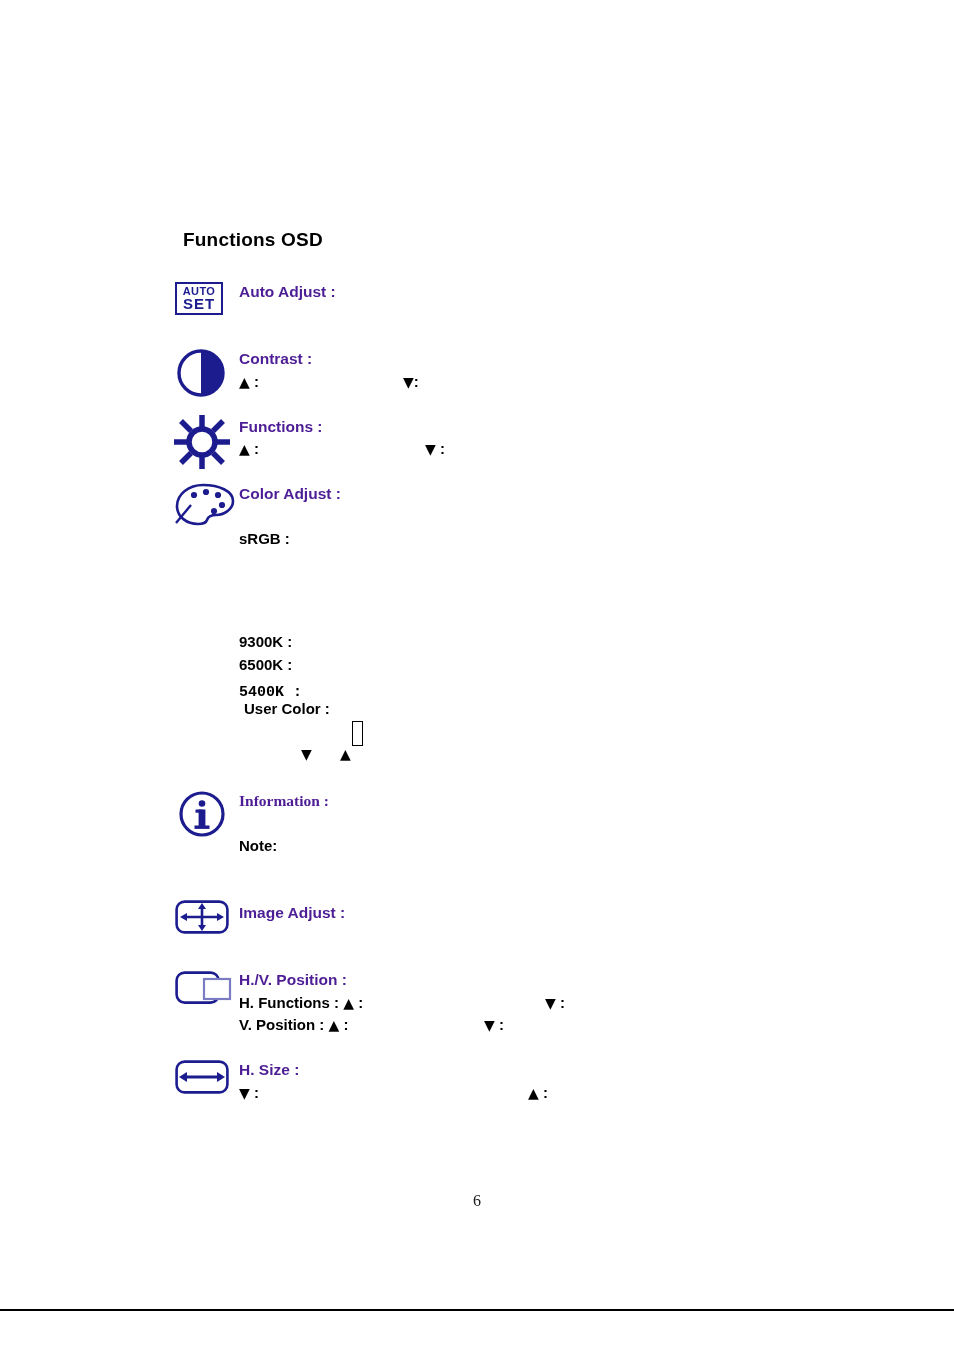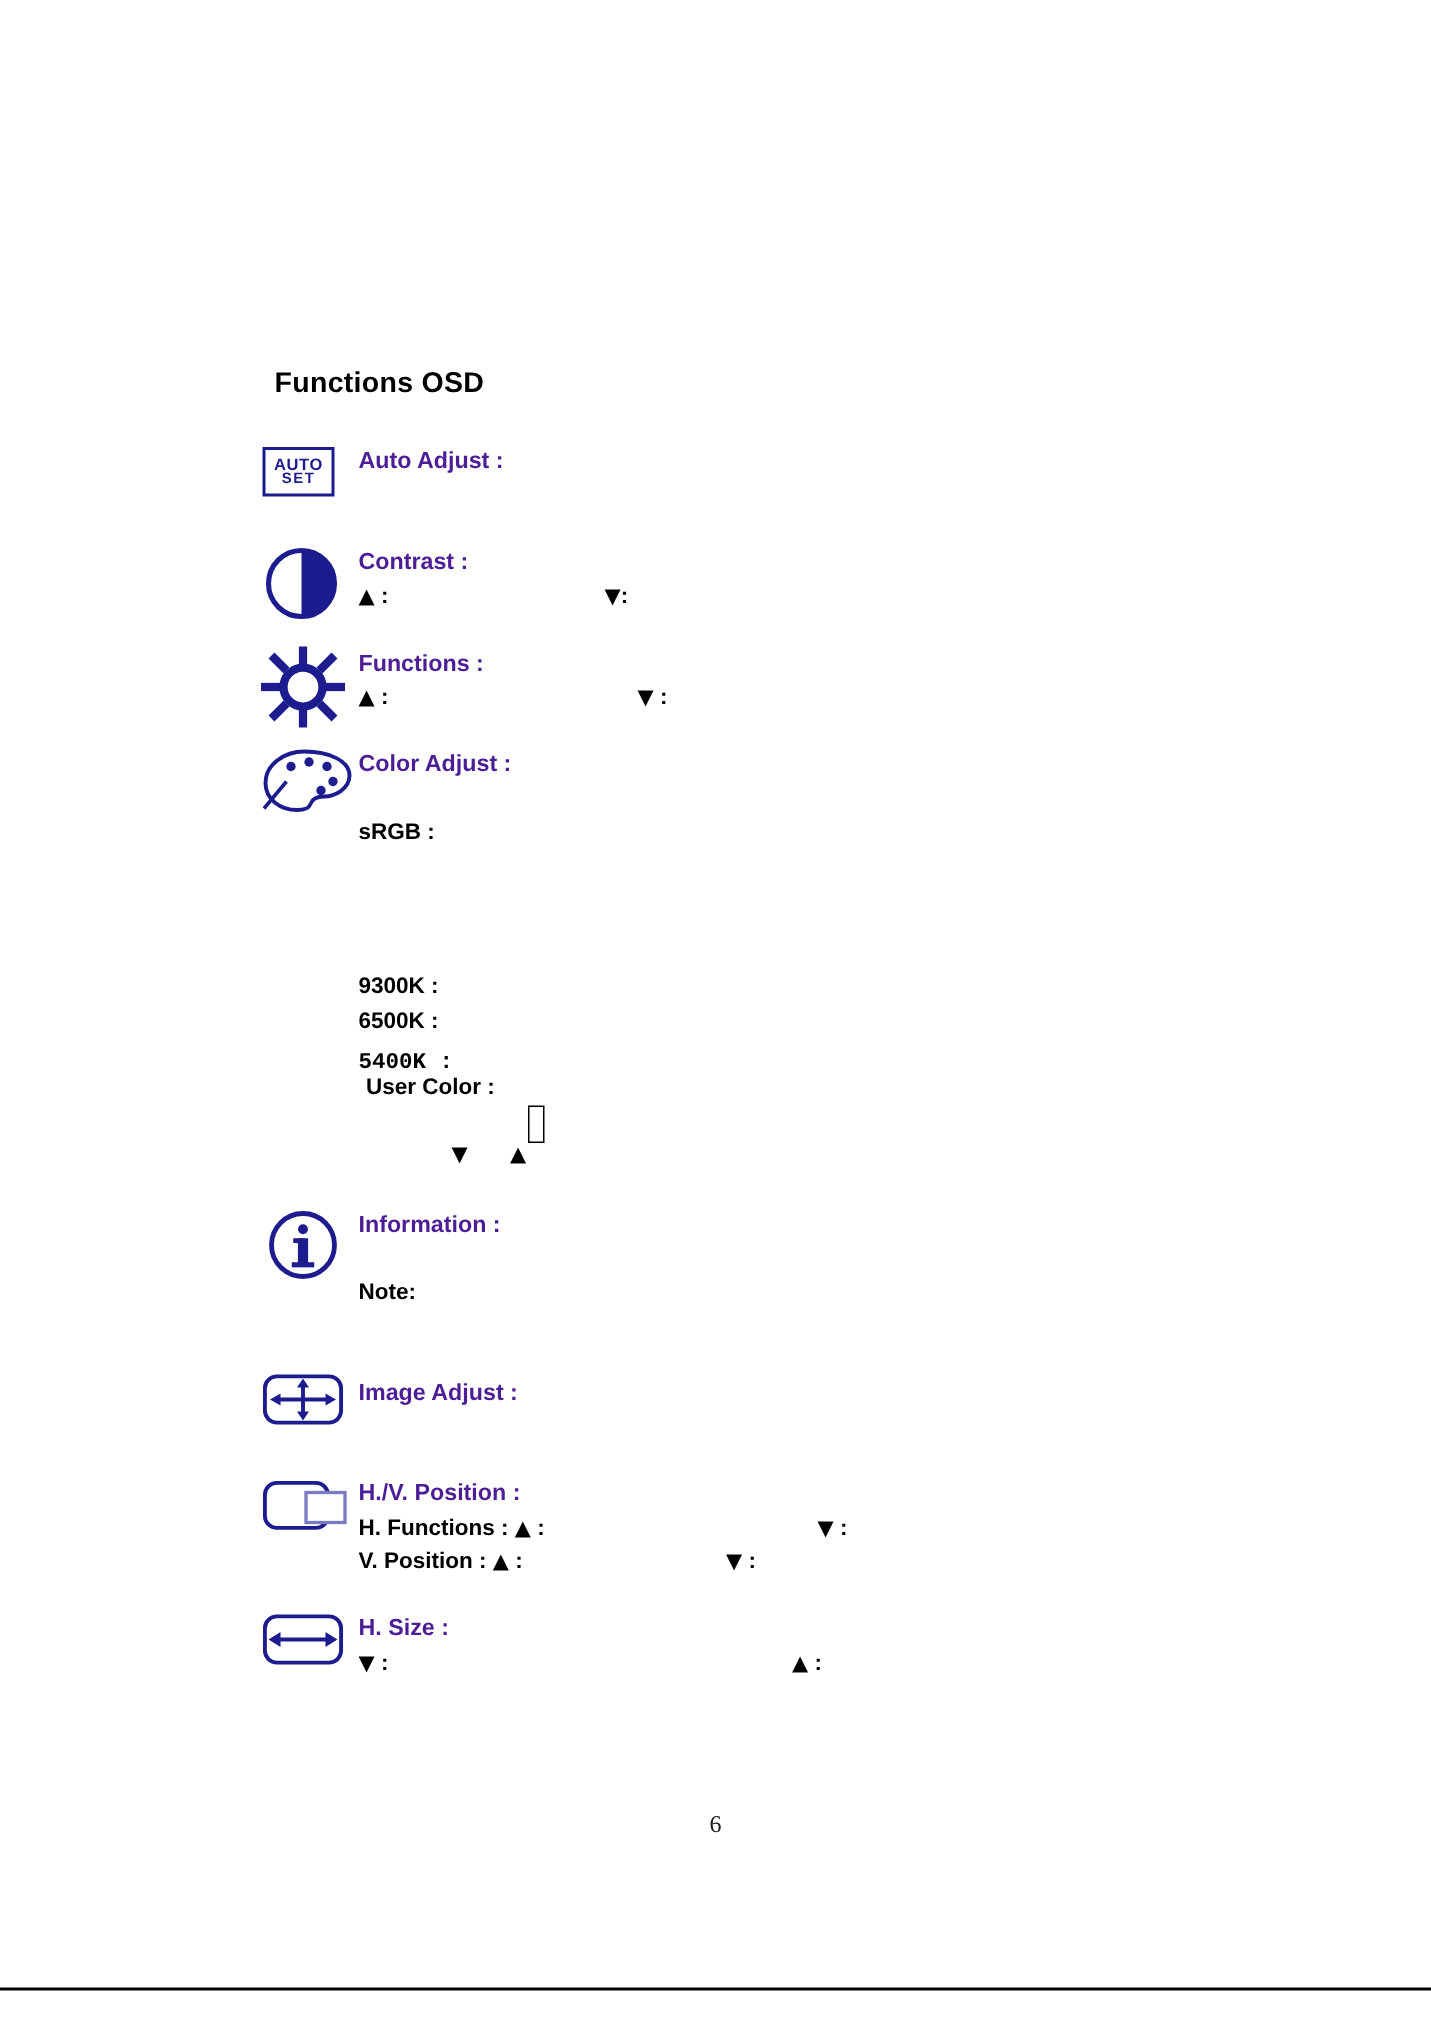--- a/index.html
+++ b/index.html
@@ -11,21 +11,20 @@
     width: 954px;
     height: 1351px;
     position: relative;
     font-family: "Liberation Sans", sans-serif;
     color: #000000;
     overflow: hidden;
   }
   .page {
     position: absolute;
     inset: 0;
-    margin-top: 16px;
   }
   
   .abs { position: absolute; }
 
   
   #page-title {
     left: 183px;
     top: 229px;
     font-size: 19px;
     font-weight: bold;
@@ -80,21 +79,21 @@
     line-height: 1.0;
   }
   .autoset span {
     color: #1c1c8f;
     font-weight: bold;
     font-family: "Liberation Sans", sans-serif;
     display: block;
     text-align: center;
   }
   .autoset .l1 { font-size: 11px; letter-spacing: 0.4px; }
-  .autoset .l2 { font-size: 10px; letter-spacing: 1px; margin-top: -1px; }
+  .autoset .l2 { font-size: 15px; letter-spacing: 1px; margin-top: -1px; }
 
   
   #footer-rule {
     left: 0;
     top: 1309px;
     width: 954px;
     height: 2px;
     background: #000;
   }
   #page-number {
@@ -194,21 +193,21 @@
 
   <div class="icon-box" style="left:178px; top:790px;">
     <svg width="48" height="48" viewBox="0 0 48 48">
       <circle cx="24" cy="24" r="21" fill="#ffffff" stroke="#1c1c8f" stroke-width="3.2"></circle>
       <circle cx="24" cy="13.5" r="3.3" fill="#1c1c8f"></circle>
       <rect x="20.6" y="19.5" width="6.8" height="18" fill="#1c1c8f"></rect>
       <rect x="16.5" y="35.5" width="15" height="3.4" fill="#1c1c8f"></rect>
       <rect x="17.5" y="19.5" width="7" height="3.2" fill="#1c1c8f"></rect>
     </svg>
   </div>
-  <div class="abs section-label" style="left:239px; top:792px;">Information :</div>
+  <div class="abs section-label" style="left:239px; top:792px;font-family:Liberation Serif, serif;">Information :</div>
   <div class="abs body-label" style="left:239px; top:837px;">Note:</div>
 
   <div class="icon-box" style="left:175px; top:900px;">
     <svg width="54" height="34" viewBox="0 0 54 34">
       <rect x="1.6" y="1.6" width="50.8" height="30.8" rx="8" ry="8" fill="#ffffff" stroke="#1c1c8f" stroke-width="2.6"></rect>
       <line x1="9" y1="17" x2="45" y2="17" stroke="#1c1c8f" stroke-width="2.6"></line>
       <line x1="27" y1="6" x2="27" y2="28" stroke="#1c1c8f" stroke-width="2.6"></line>
       <polygon points="5,17 12,13 12,21" fill="#1c1c8f"></polygon>
       <polygon points="49,17 42,13 42,21" fill="#1c1c8f"></polygon>
       <polygon points="27,3 23,9 31,9" fill="#1c1c8f"></polygon>

